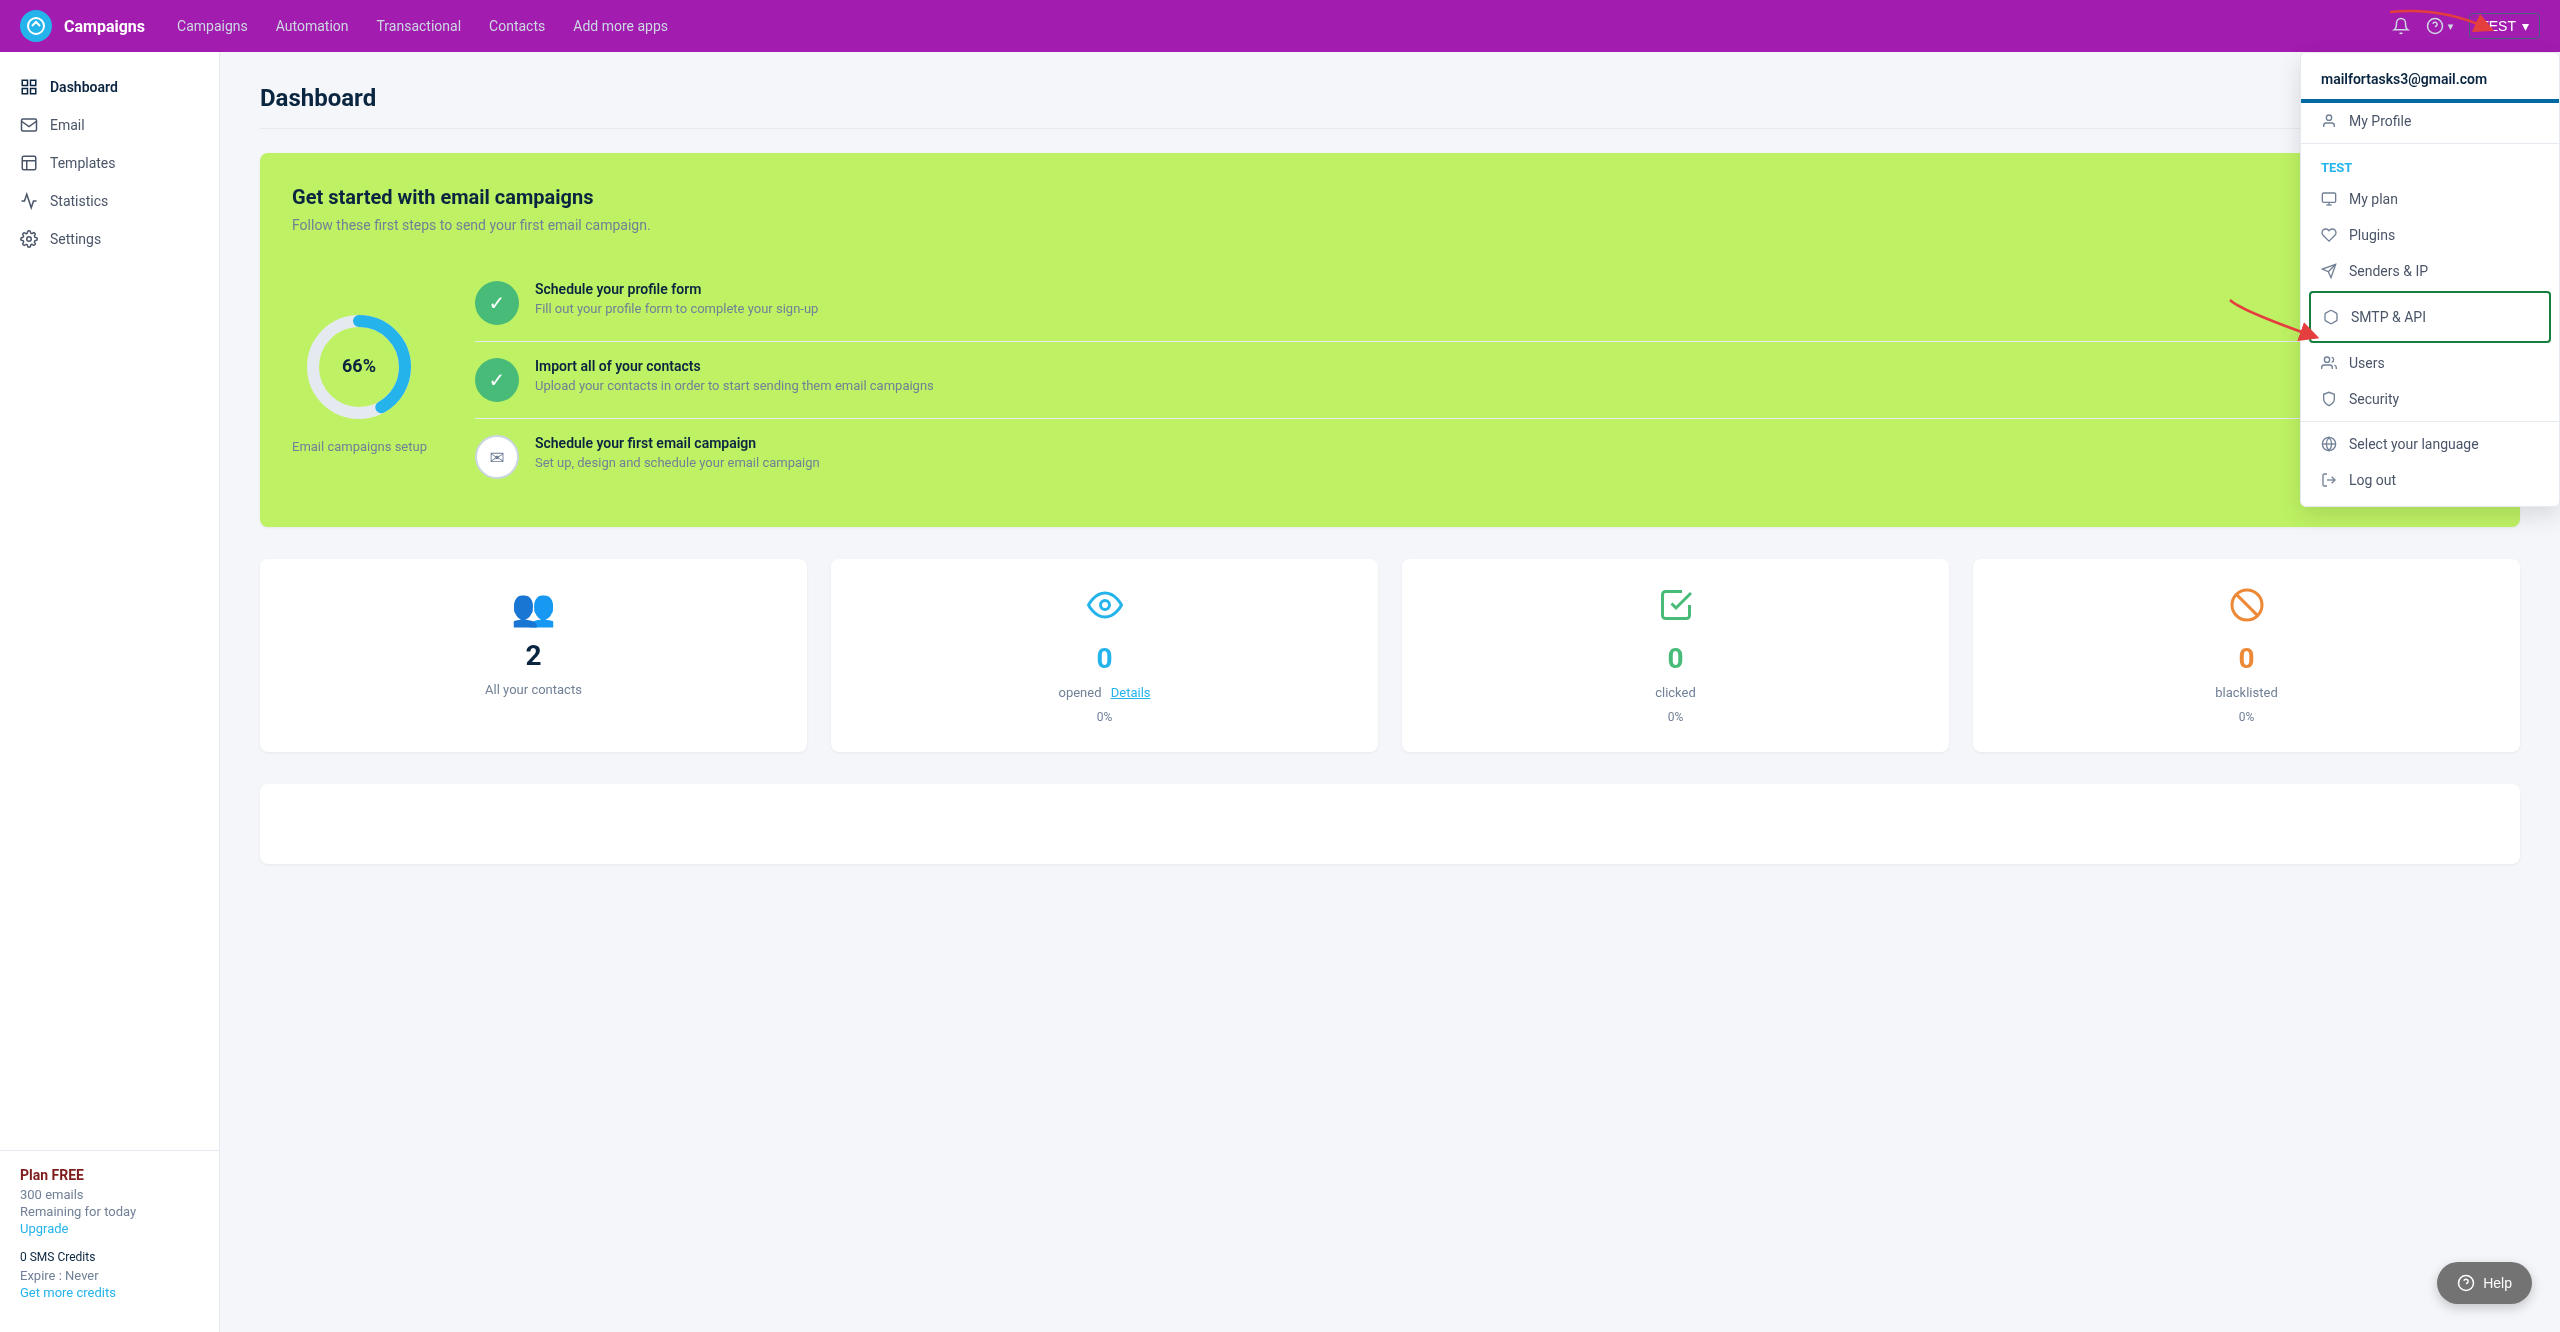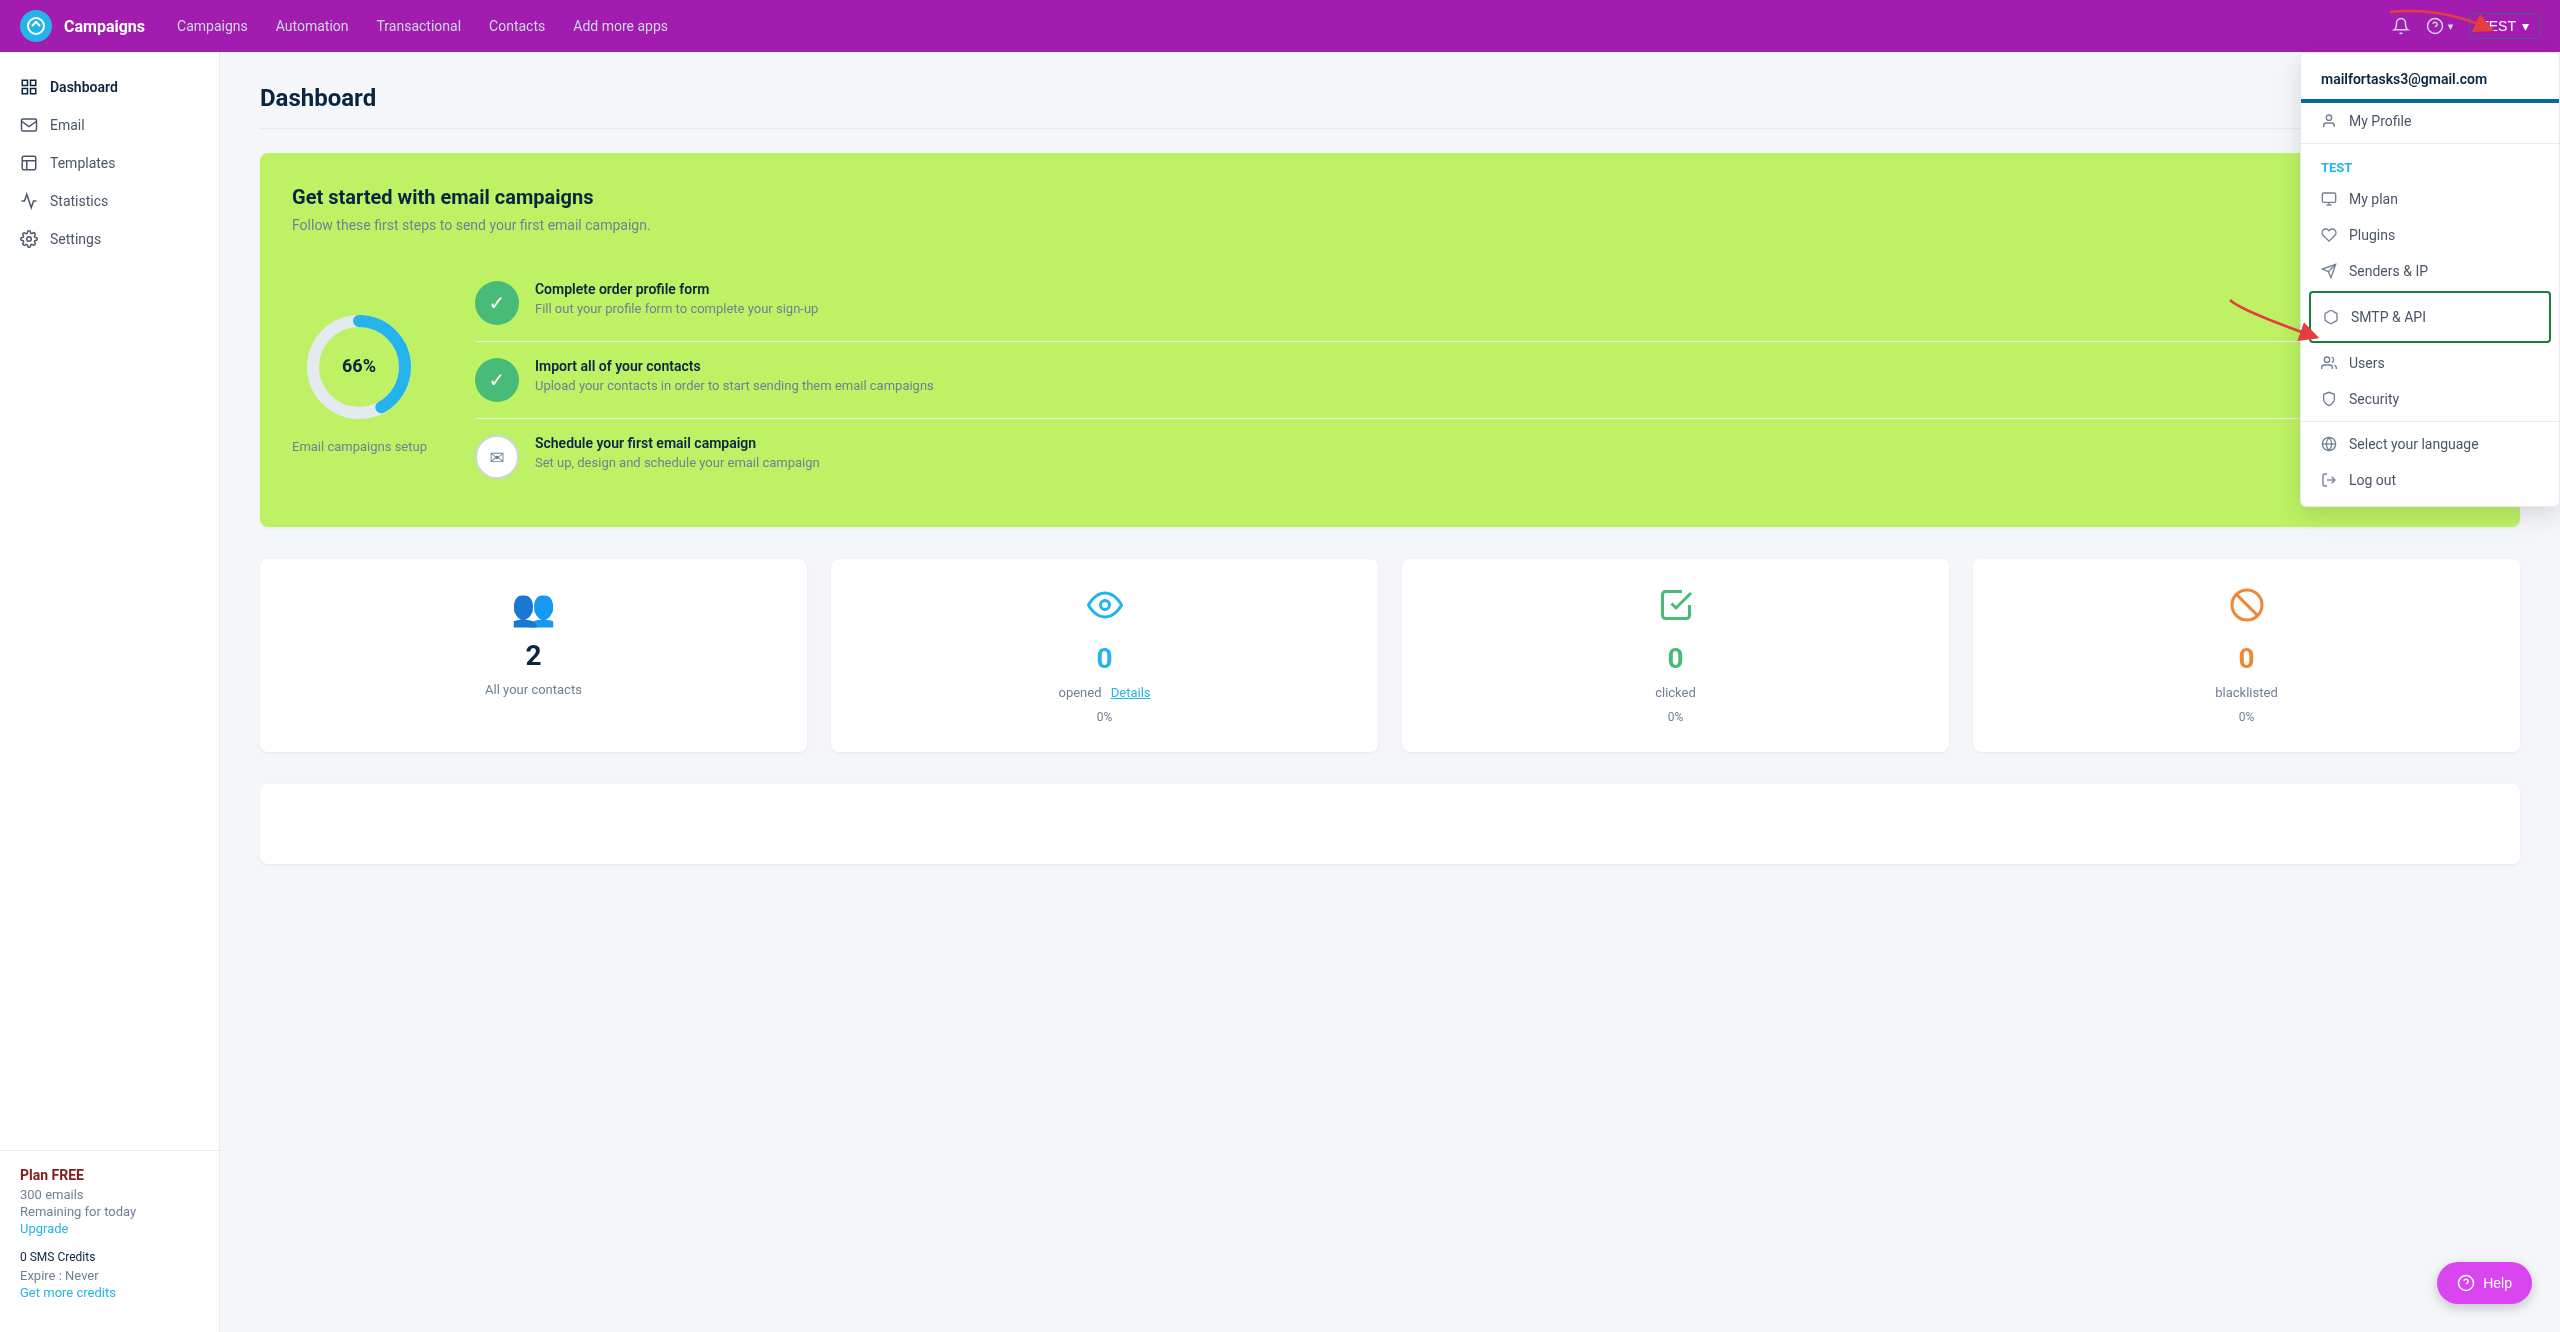--- a/index.html
+++ b/index.html
@@ -191,21 +191,21 @@
       position: fixed;
       pointer-events: none;
       z-index: 300;
     }
 
     
     .help-btn {
       position: fixed;
       bottom: 28px;
       right: 28px;
-      background: #d946ef;
+      background: #737373;
       color: #fff;
       border: none;
       border-radius: 24px;
       padding: 12px 20px;
       font-size: 14px;
       cursor: pointer;
       display: flex; align-items: center; gap: 8px;
       box-shadow: 0 4px 12px rgba(0,0,0,0.2);
     }
   </style>
@@ -323,21 +323,21 @@
             <circle cx="60" cy="60" r="46" fill="none" stroke="#e5e9f0" stroke-width="12"></circle>
             <circle cx="60" cy="60" r="46" fill="none" stroke="#25b3eb" stroke-width="12" stroke-dasharray="193 289" stroke-dashoffset="72" stroke-linecap="round" transform="rotate(-90 60 60)"></circle>
             <text x="60" y="65" text-anchor="middle" font-size="18" font-weight="700" fill="#0a2540">66%</text>
           </svg>
           <div class="donut-label">Email campaigns setup</div>
         </div>
         <div class="steps-list">
           <div class="step-item">
             <div class="step-icon done">✓</div>
             <div>
-              <div class="step-text-title">Complete order profile form</div>
+              <div class="step-text-title">Schedule your profile form</div>
               <div class="step-text-sub">Fill out your profile form to complete your sign-up</div>
             </div>
           </div>
           <div class="step-item">
             <div class="step-icon done">✓</div>
             <div>
               <div class="step-text-title">Import all of your contacts</div>
               <div class="step-text-sub">Upload your contacts in order to start sending them email campaigns</div>
             </div>
           </div>

